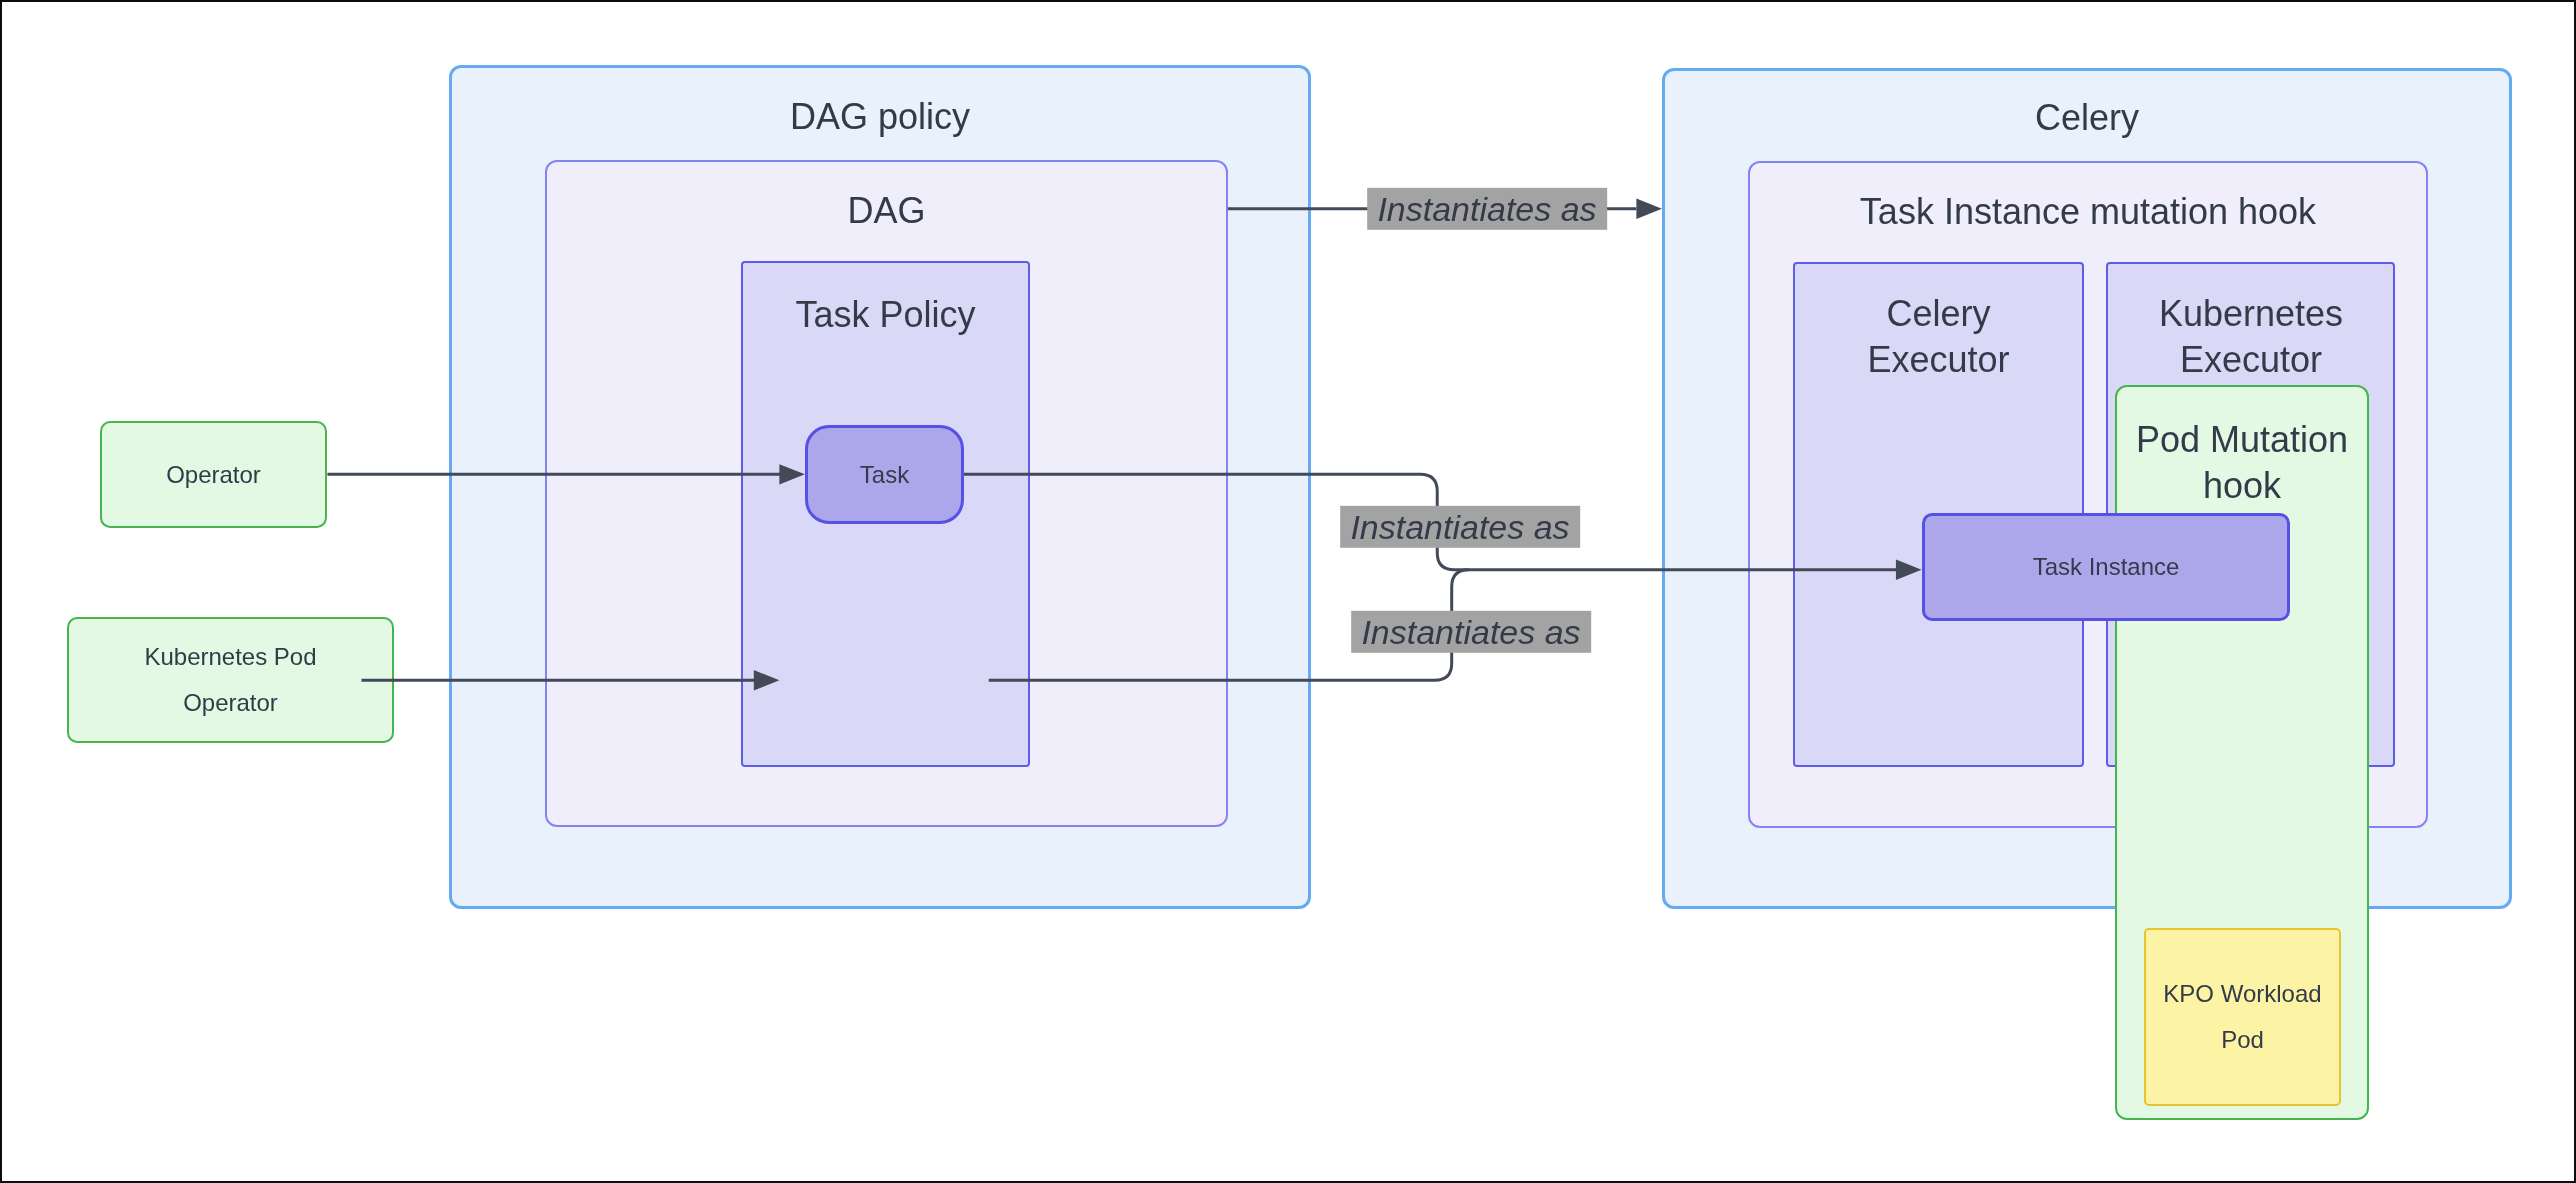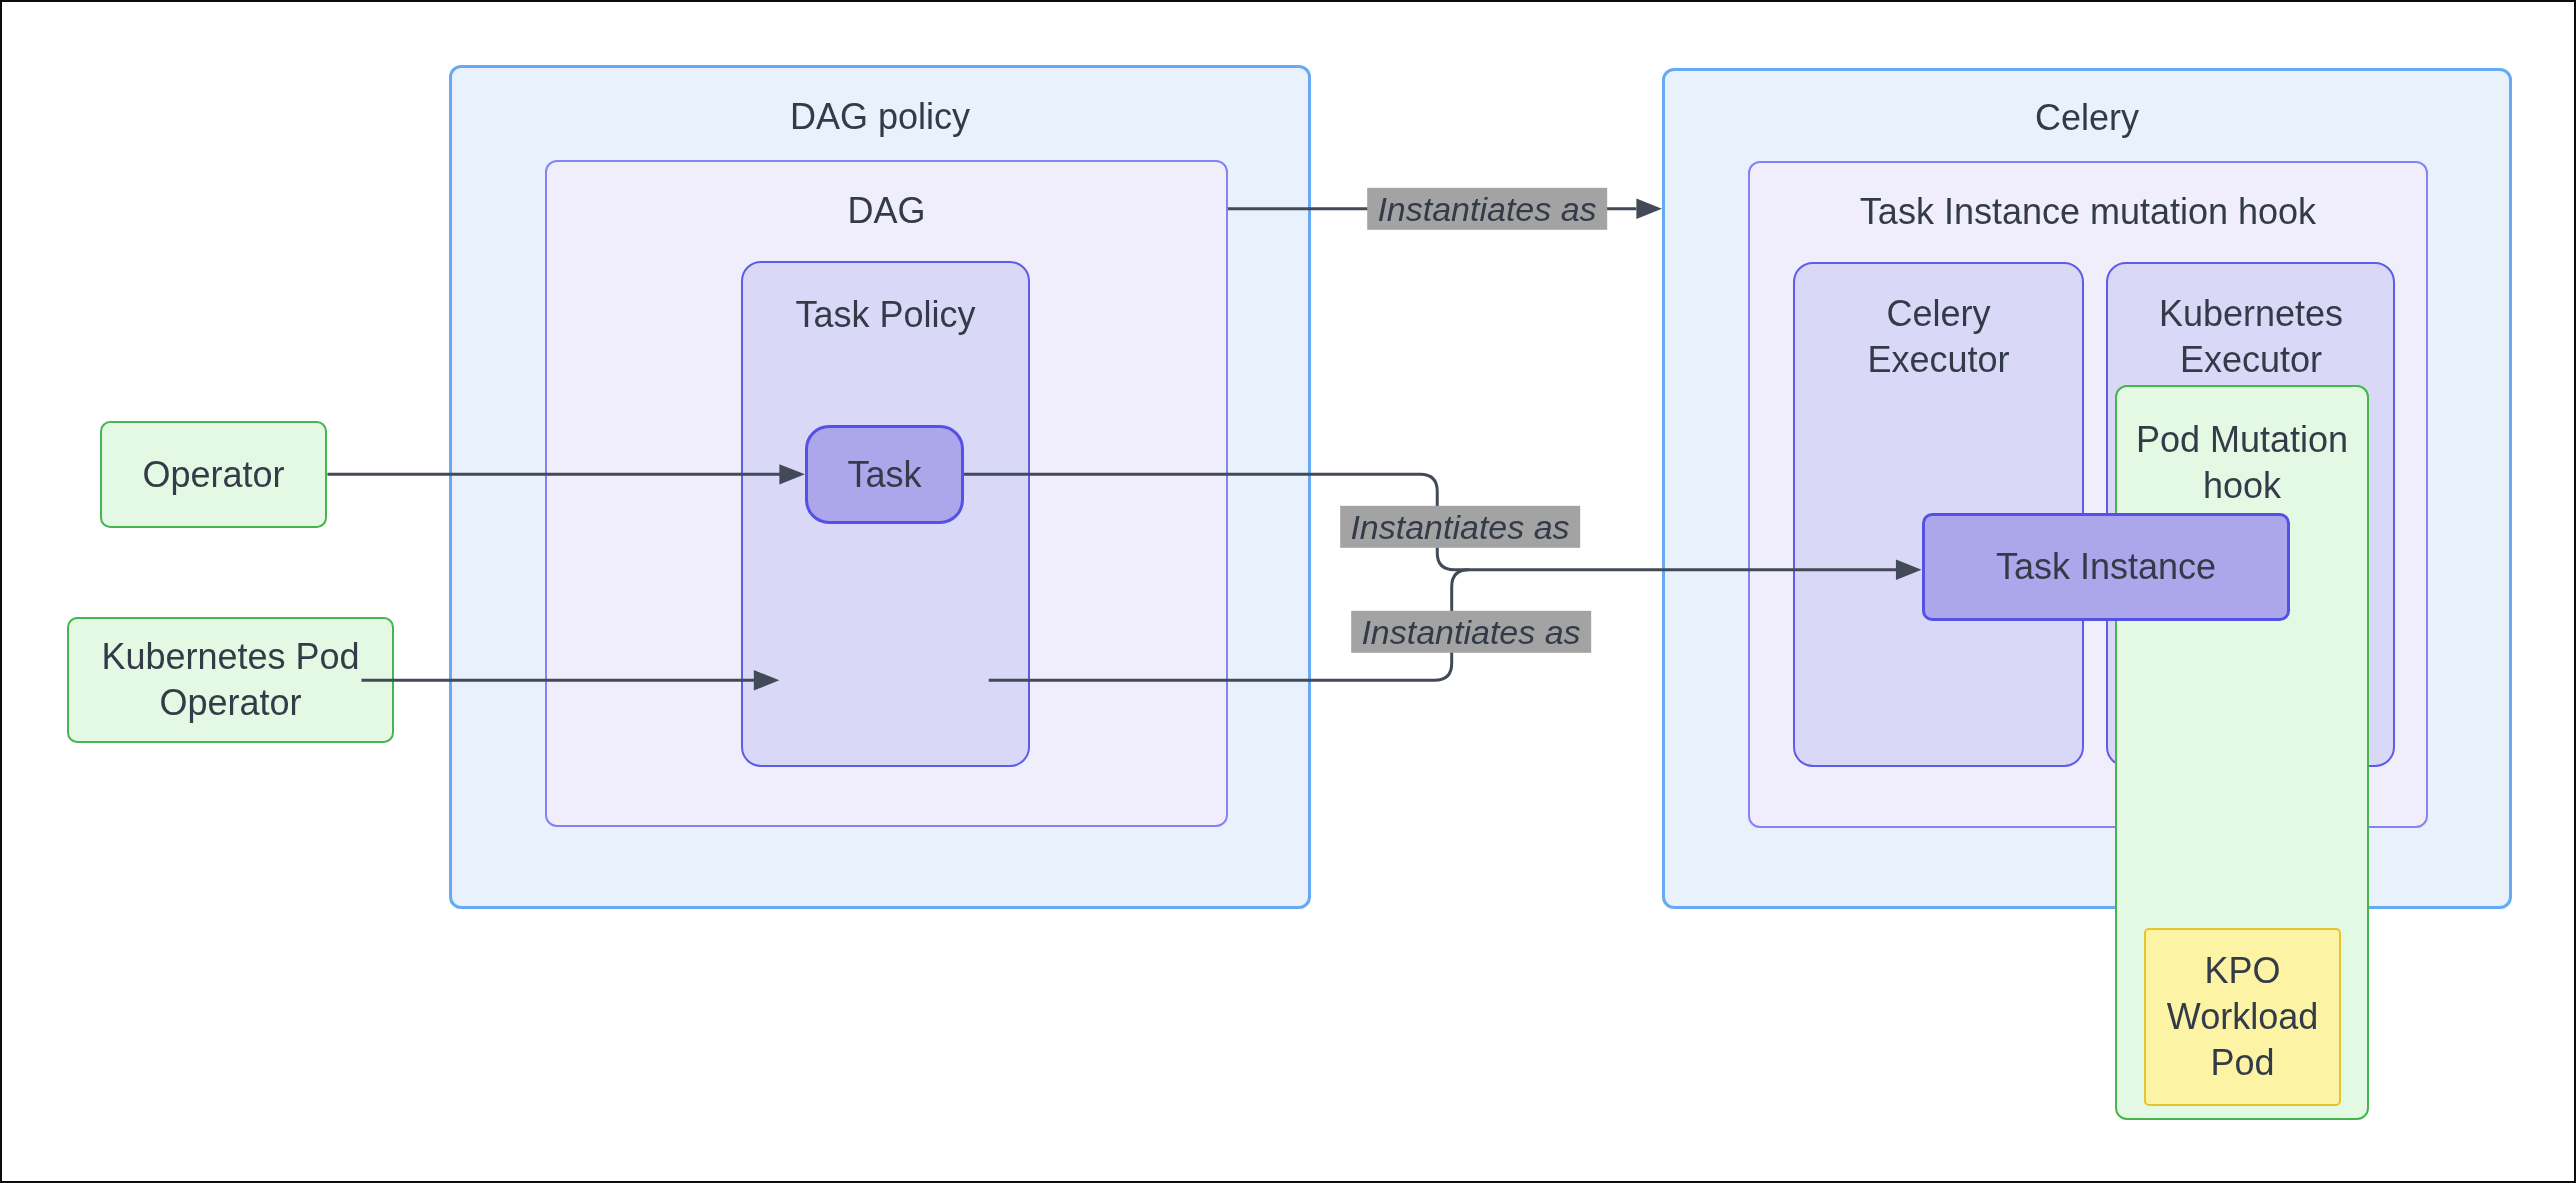--- a/index.html
+++ b/index.html
@@ -34,27 +34,27 @@
     position:absolute;left:0;right:0;
     text-align:center;
     font-size:36px;line-height:46px;
     color:var(--text);
     white-space:nowrap;
   }
   .container-label.wrap{white-space:normal;}
   .node{
     display:flex;align-items:center;justify-content:center;
     text-align:center;
-    font-size:36px;line-height:46px;
+    font-size:24px;line-height:46px;
     color:var(--text);
   }
   
   .c-blue{background:var(--blue-container-fill);border:3.4px solid var(--blue-container-border);border-radius:12px;}
   .c-lav{background:var(--lavender-container-fill);border:2.6px solid var(--lavender-container-border);border-radius:12px;}
-  .c-purple{background:var(--purple-container-fill);border:2.6px solid var(--purple-container-border);border-radius:20px;}
+  .c-purple{background:var(--purple-container-fill);border:2.6px solid var(--purple-container-border);border-radius:4px;}
   .c-green{background:var(--green-fill);border:2.6px solid var(--green-border);border-radius:12px;}
   .n-purple{background:var(--purple-node-fill);border:3.4px solid var(--purple-node-border);border-radius:10.2px;}
   .n-green{background:var(--green-fill);border:2.6px solid var(--green-border);border-radius:10.2px;}
   .n-yellow{background:var(--yellow-fill);border:2.6px solid var(--yellow-border);border-radius:5px;}
 
   #edge-layer{position:absolute;left:0;top:0;width:2576px;height:1183px;z-index:40;pointer-events:none;}
   #edge-layer path{stroke:var(--edge-line);stroke-width:3.5;fill:none;}
   #edge-layer polygon{fill:var(--edge-line);stroke:none;}
 
   .edge-label{

